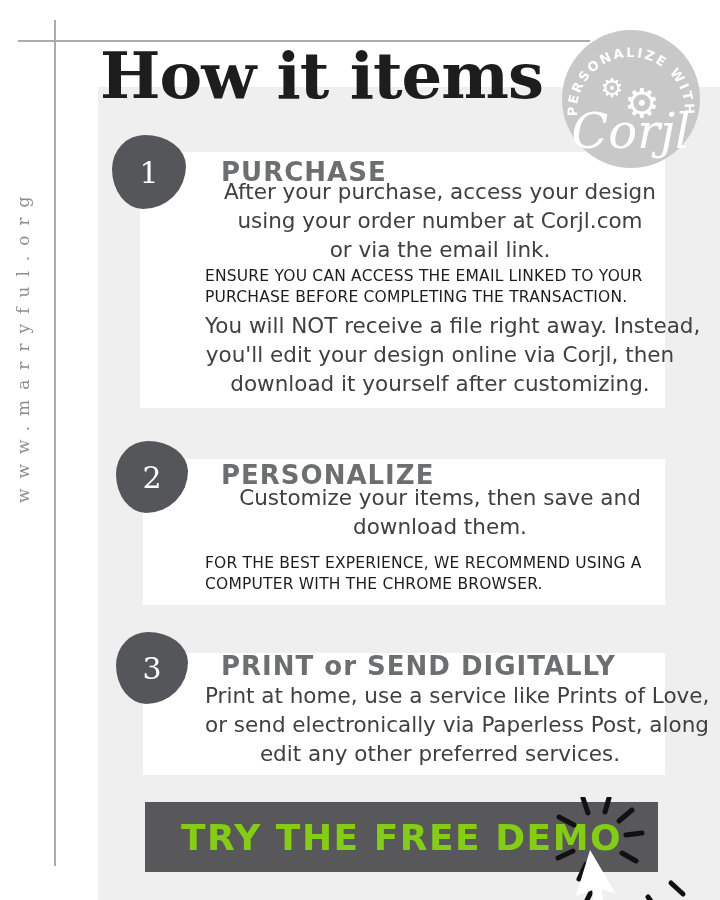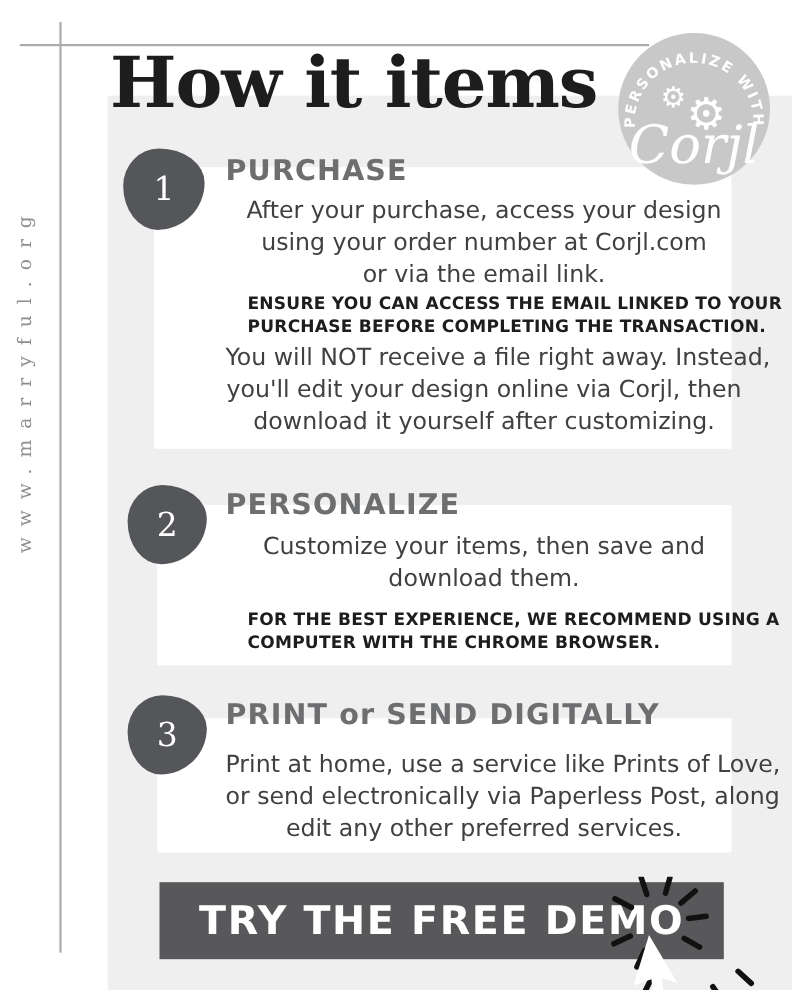--- a/index.html
+++ b/index.html
@@ -27,31 +27,31 @@
   .blob{
     position:absolute;background:#555659;color:#ffffff;
     border-radius:44% 56% 58% 42% / 46% 42% 58% 54%;
     display:flex;align-items:center;justify-content:center;
     font-family:"DejaVu Serif",serif;font-size:30px;
   }
   .blob1{left:112px;top:135px;width:74px;height:74px;}
   .blob2{left:116px;top:441px;width:72px;height:72px;}
   .blob3{left:116px;top:632px;width:72px;height:72px;}
   .step-heading{
-    position:absolute;left:205px;margin:0;
+    position:absolute;left:205px;margin:16px;
     font-size:26px;font-weight:bold;letter-spacing:1px;color:#6d6e70;line-height:1.2;
   }
   .body-text{position:absolute;left:205px;width:470px;color:#404042;font-size:21.5px;}
   .body-text .line{line-height:29px;white-space:nowrap;text-align:center;}
-  .note-text{position:absolute;left:205px;width:470px;color:#1d1d1d;font-size:15.5px;font-weight:bold;letter-spacing:0.2px;margin-left:20px;}
+  .note-text{position:absolute;left:205px;width:470px;color:#1d1d1d;font-size:15.5px;font-weight:normal;letter-spacing:0.2px;}
   .note-text .line{line-height:21px;white-space:nowrap;}
   .it{}
   .cta{
     position:absolute;left:145px;top:802px;width:513px;height:70px;
-    background:#58585a;border:none;color:#ffffff;cursor:pointer;
+    background:#58585a;border:none;color:#84cc16;cursor:pointer;
     font-family:"DejaVu Sans",sans-serif;font-weight:bold;font-size:36px;letter-spacing:1.5px;
   }
   .corjl-badge{position:absolute;left:561px;top:29px;}
   .cursor-svg{position:absolute;left:553px;top:797px;}
 </style>
 </head>
 <body>
 
 <div class="page">
 

